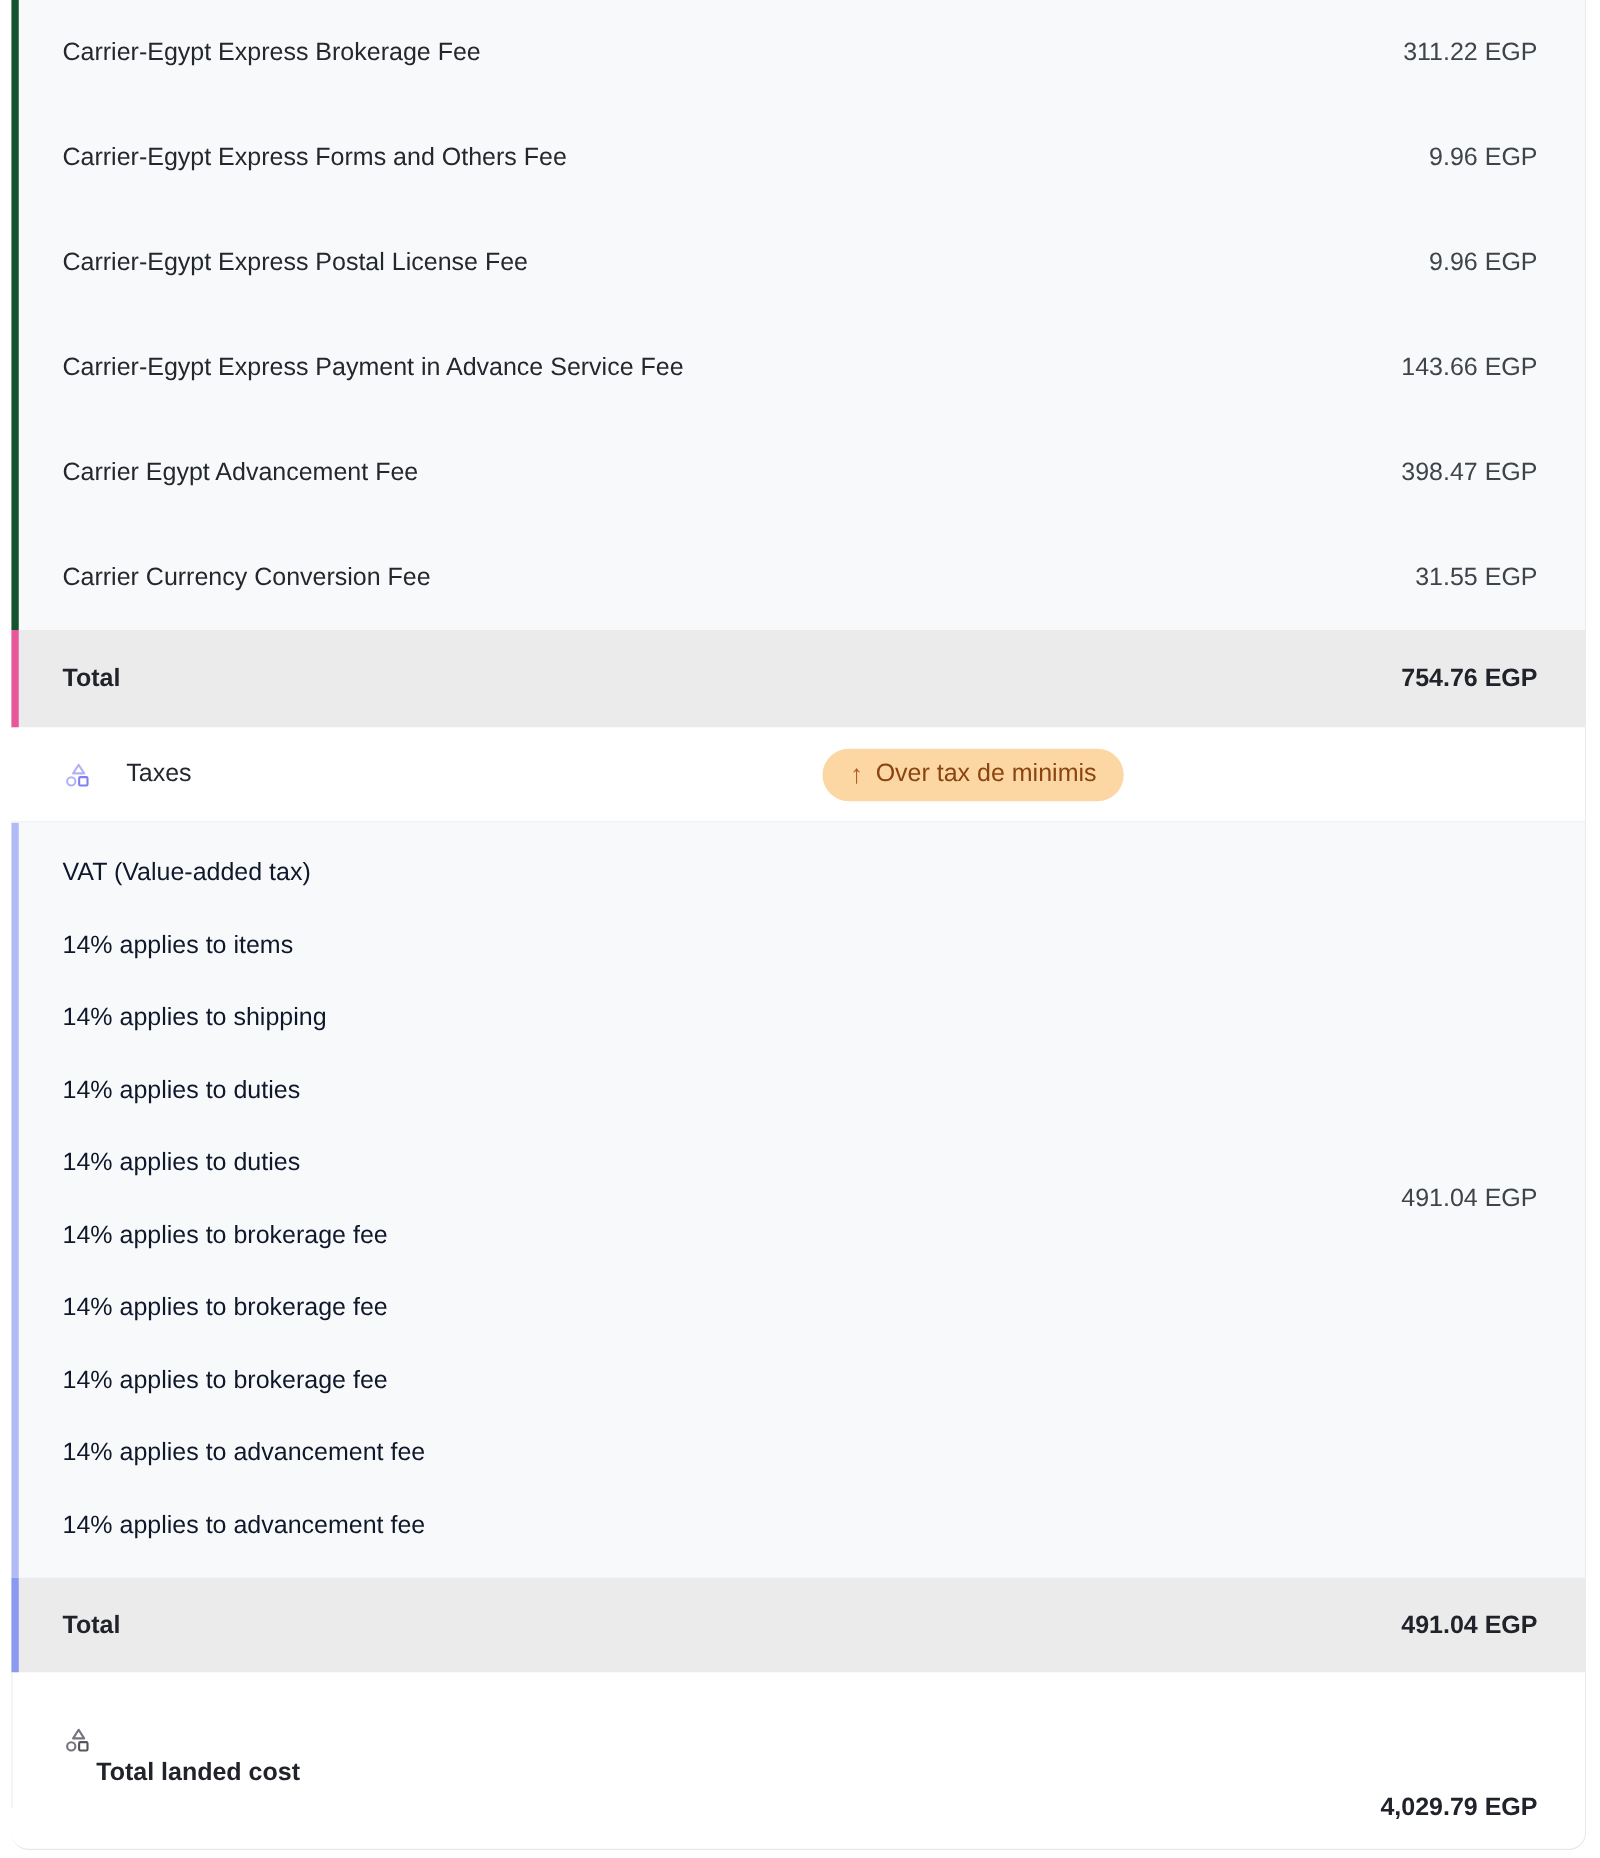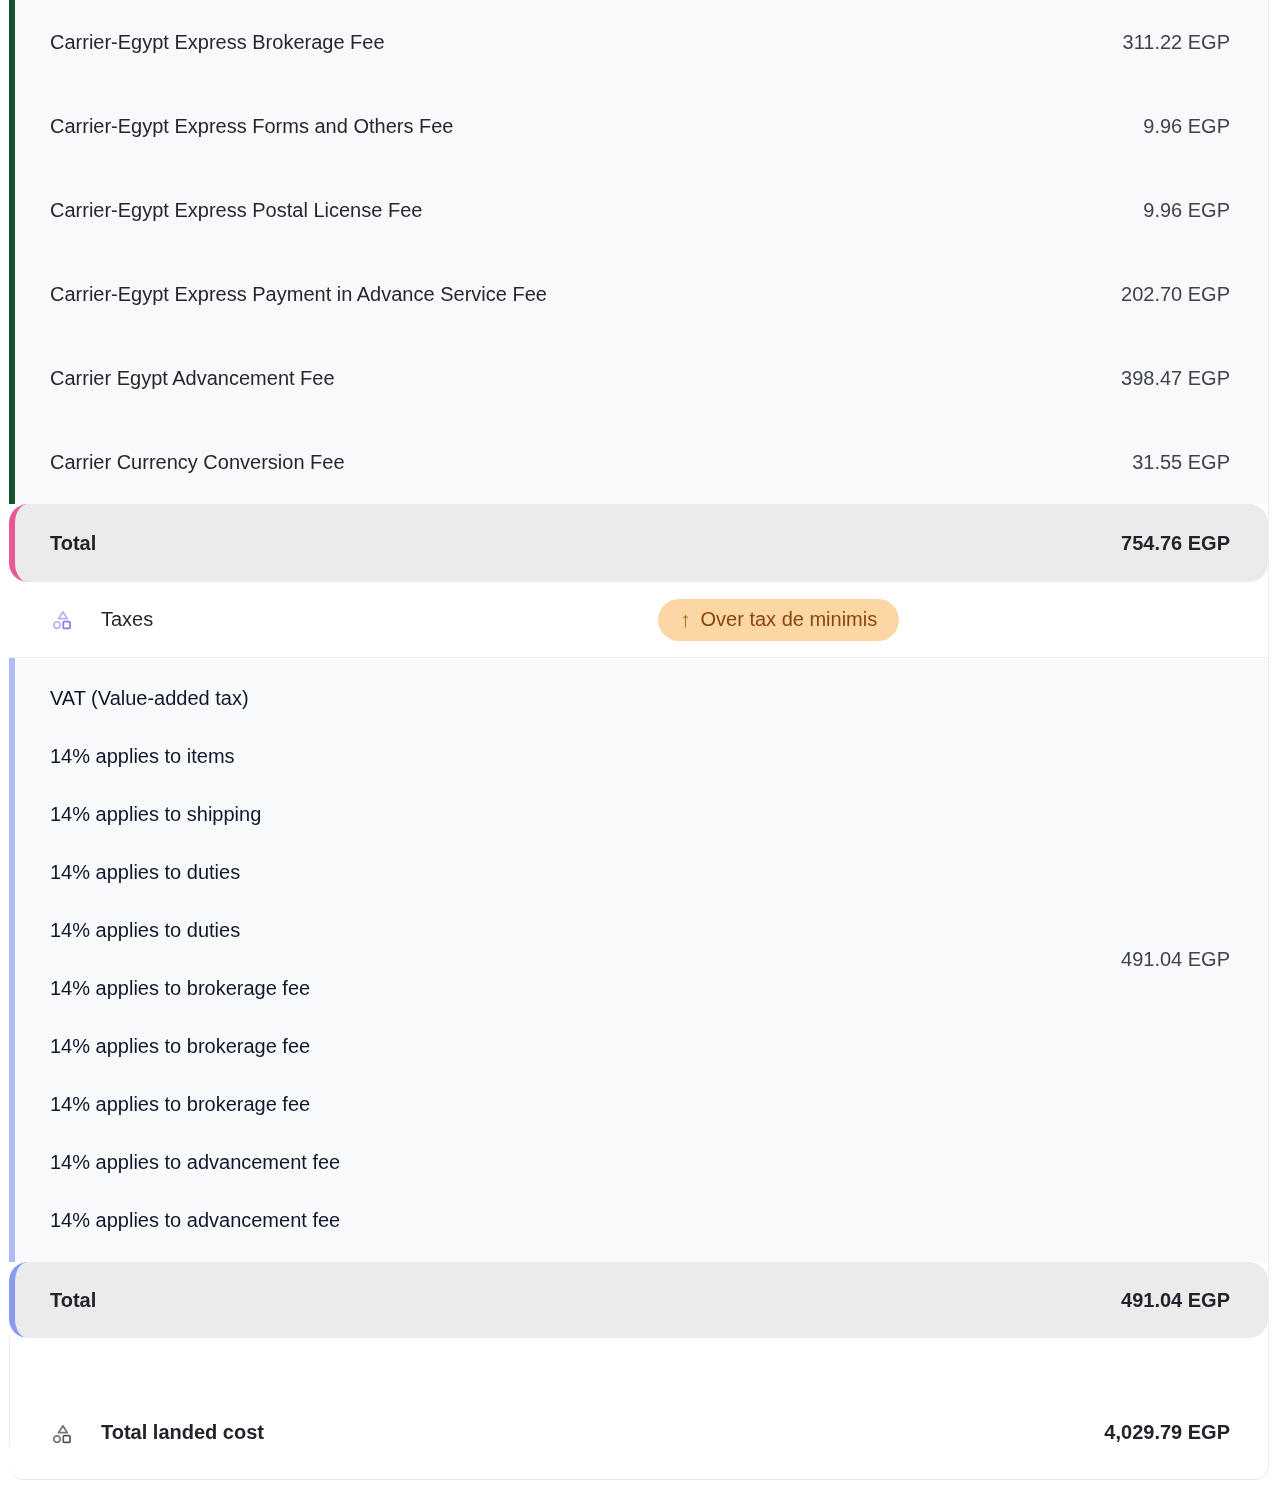--- a/index.html
+++ b/index.html
@@ -20,21 +20,21 @@
   .section { background: #f8f9fa; }
   .fees { border-left: 6px solid #14532d; }
   .vat  { border-left: 6px solid #b0baf4; }
 
   .fee-row { display: flex; align-items: center; padding: 28px 38px 28px 35px; }
   .fee-label { font-size: 20px; line-height: 28px; color: #24272d; max-width: 545px; }
   .fee-amount { margin-left: auto; font-size: 20px; color: #3f434a; white-space: nowrap; padding-left: 24px; }
 
   .total-row {
     display: flex; align-items: center; height: 78px;
-    background: #ebebec; padding: 0 38px 0 35px; border-radius: 19px;
+    background: #ebebec; padding: 0 38px 0 35px;
   }
   .total-row.fees-total { border-left: 6px solid #e9579b; }
   .total-row.vat-total  { border-left: 6px solid #8b9af1; height: 76px; }
   .total-label { font-size: 20px; font-weight: 700; color: #202329; }
   .total-amount { margin-left: auto; font-size: 20px; font-weight: 700; color: #202329; white-space: nowrap; }
 
   
   .taxes-header {
     position: relative; height: 76px; background: #ffffff;
     display: flex; align-items: center; padding-left: 41px;
@@ -53,21 +53,21 @@
   
   .vat-body { display: flex; align-items: center; padding: 26px 38px 28px 35px; }
   .vat-lines { display: flex; flex-direction: column; }
   .vat-line { font-size: 20px; line-height: 28px; color: #0f172a; margin-bottom: 30px; }
   .vat-line:last-child { margin-bottom: 0; }
   .vat-amount { margin-left: auto; font-size: 20px; color: #3f434a; white-space: nowrap; padding-left: 24px; }
 
   
   .landed-row {
     height: 108px; background: #ffffff; border-left: 1px solid #e9ebee;
-    display: flex; align-items: flex-end; padding: 40px 38px 0 40px;
+    display: flex; align-items: flex-start; padding: 40px 38px 0 40px; flex-direction: column;
   }
   .landed-row .shape-icon { margin-top: 2px; }
   .landed-label { font-size: 20px; font-weight: 700; color: #202329; margin-left: 27px; line-height: 28px; }
   .landed-amount { margin-left: auto; font-size: 20px; font-weight: 700; color: #202329; white-space: nowrap; line-height: 28px; }
 
   .shape-icon svg { display: block; }
 </style>
 </head>
 <body>
 
@@ -81,21 +81,21 @@
     <div class="fee-row">
       <div class="fee-label">Carrier-Egypt Express Forms and Others Fee</div>
       <div class="fee-amount">9.96 EGP</div>
     </div>
     <div class="fee-row">
       <div class="fee-label">Carrier-Egypt Express Postal License Fee</div>
       <div class="fee-amount">9.96 EGP</div>
     </div>
     <div class="fee-row">
       <div class="fee-label">Carrier-Egypt Express Payment in Advance Service Fee</div>
-      <div class="fee-amount">202.70 EGP</div>
+      <div class="fee-amount">143.66 EGP</div>
     </div>
     <div class="fee-row">
       <div class="fee-label">Carrier Egypt Advancement Fee</div>
       <div class="fee-amount">398.47 EGP</div>
     </div>
     <div class="fee-row">
       <div class="fee-label">Carrier Currency Conversion Fee</div>
       <div class="fee-amount">31.55 EGP</div>
     </div>
   </section>

